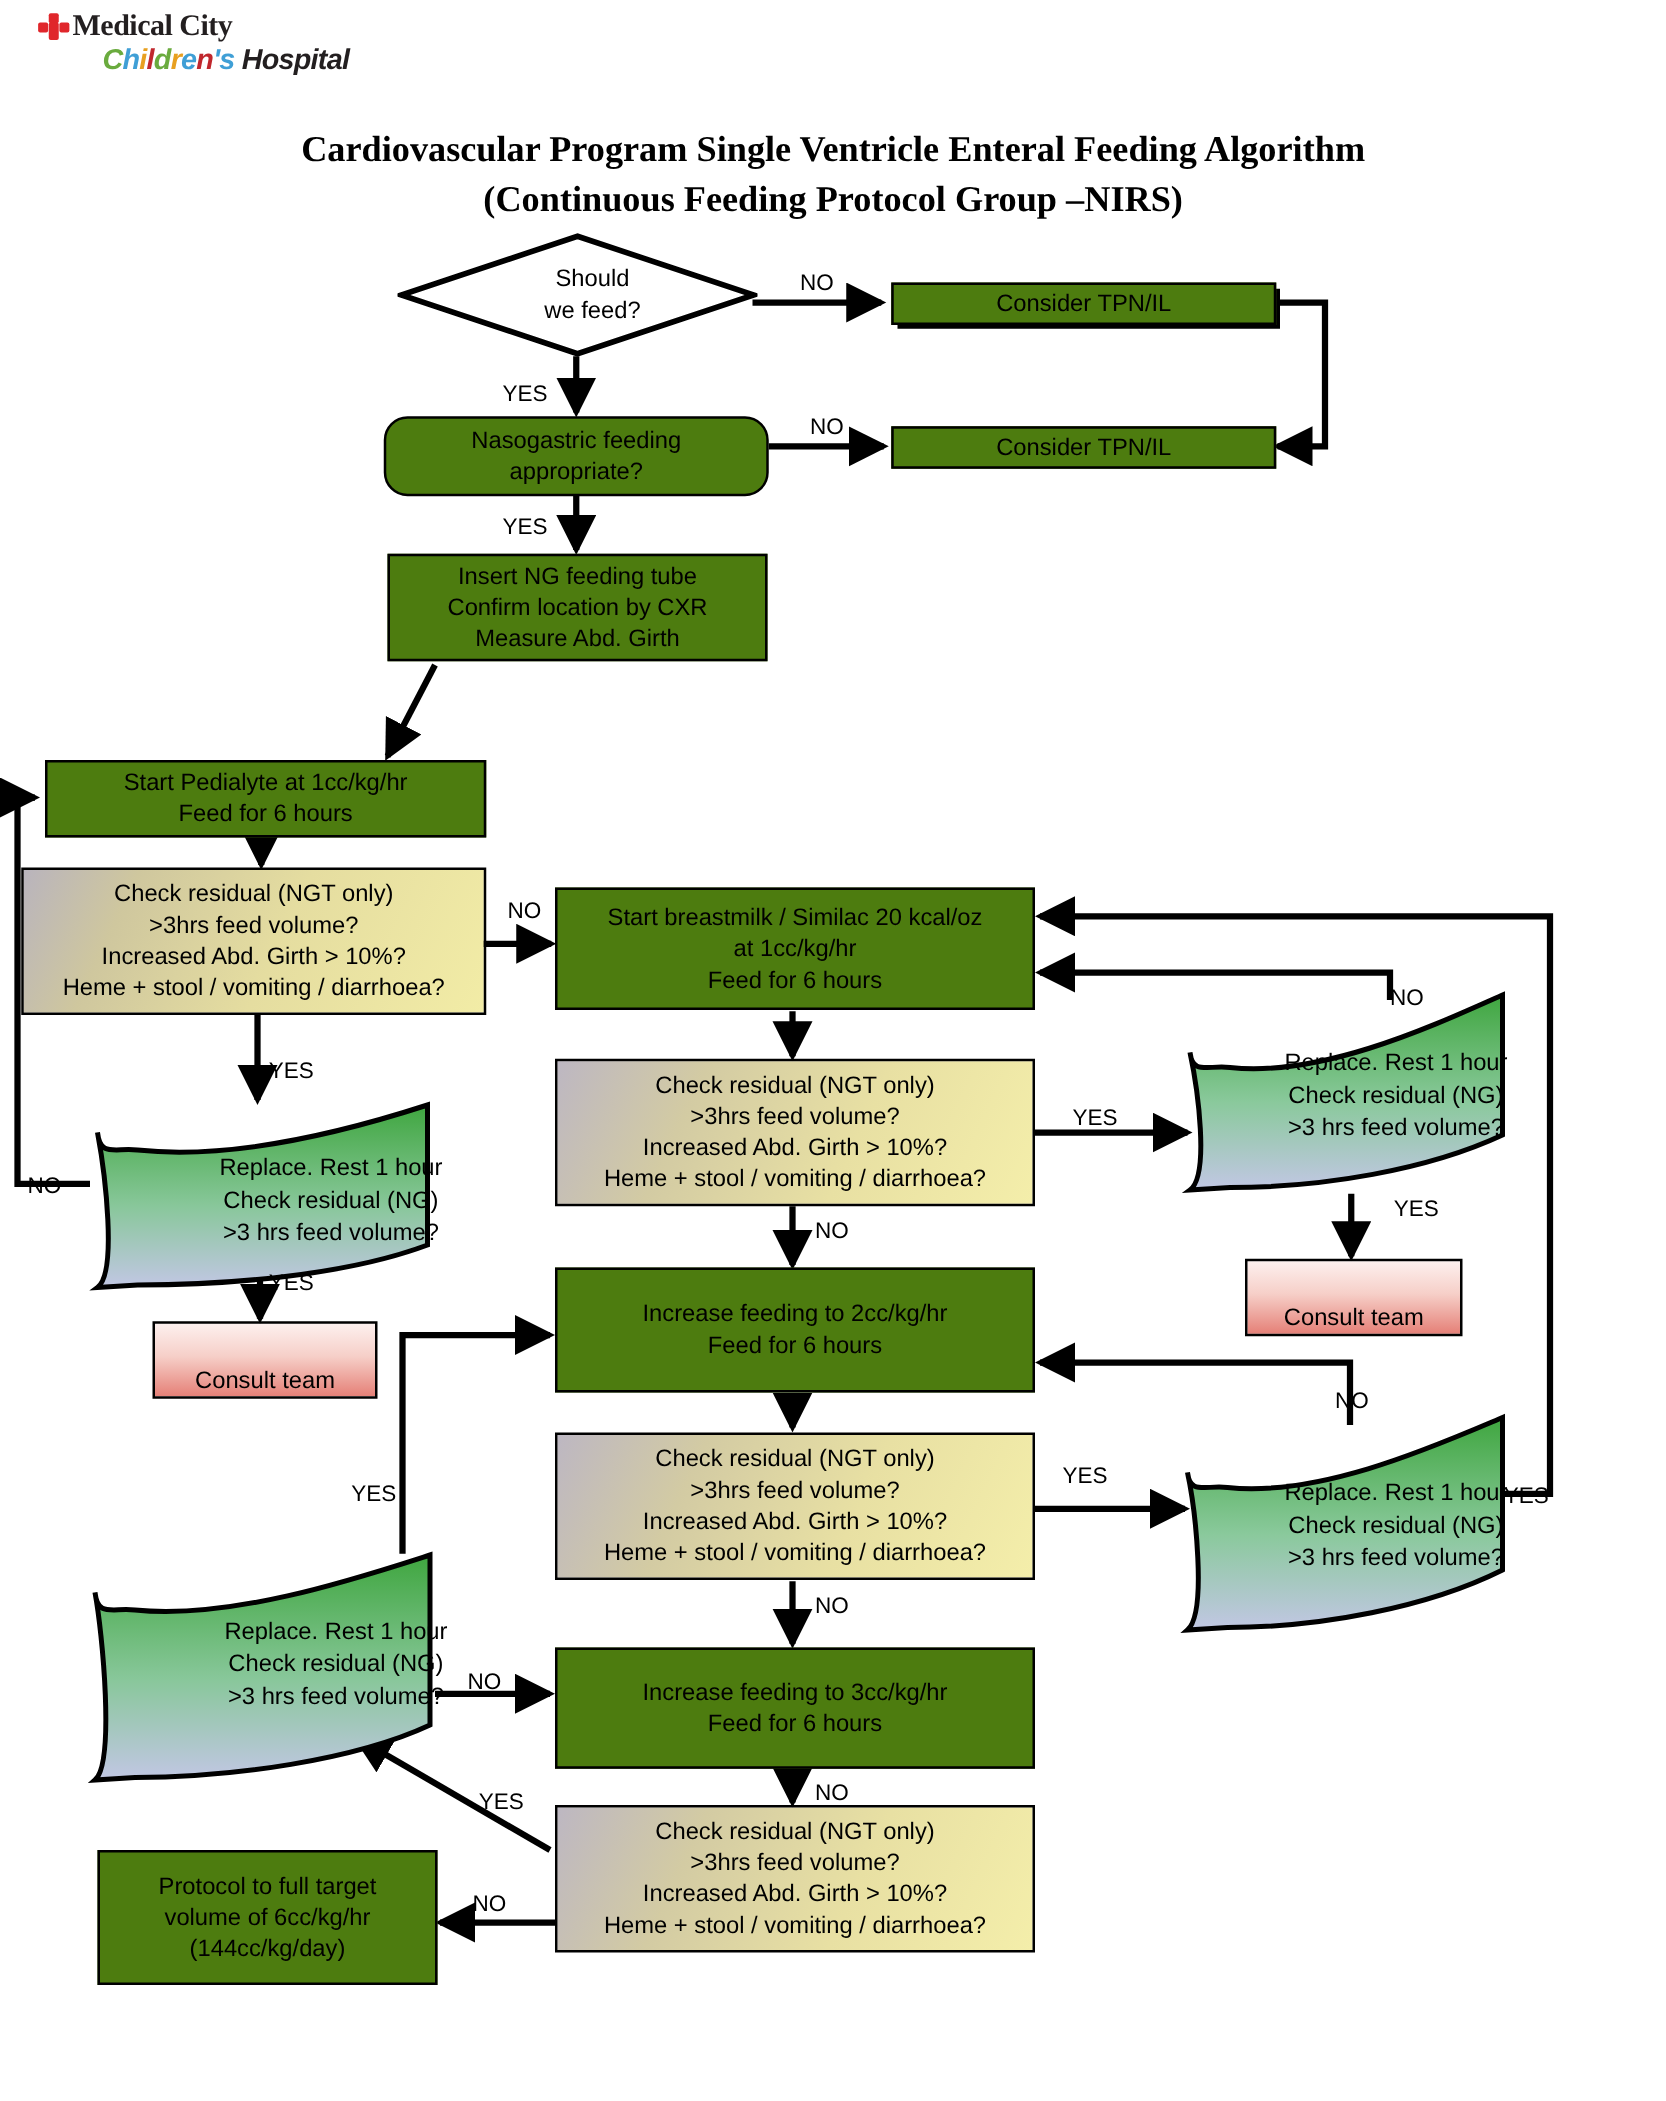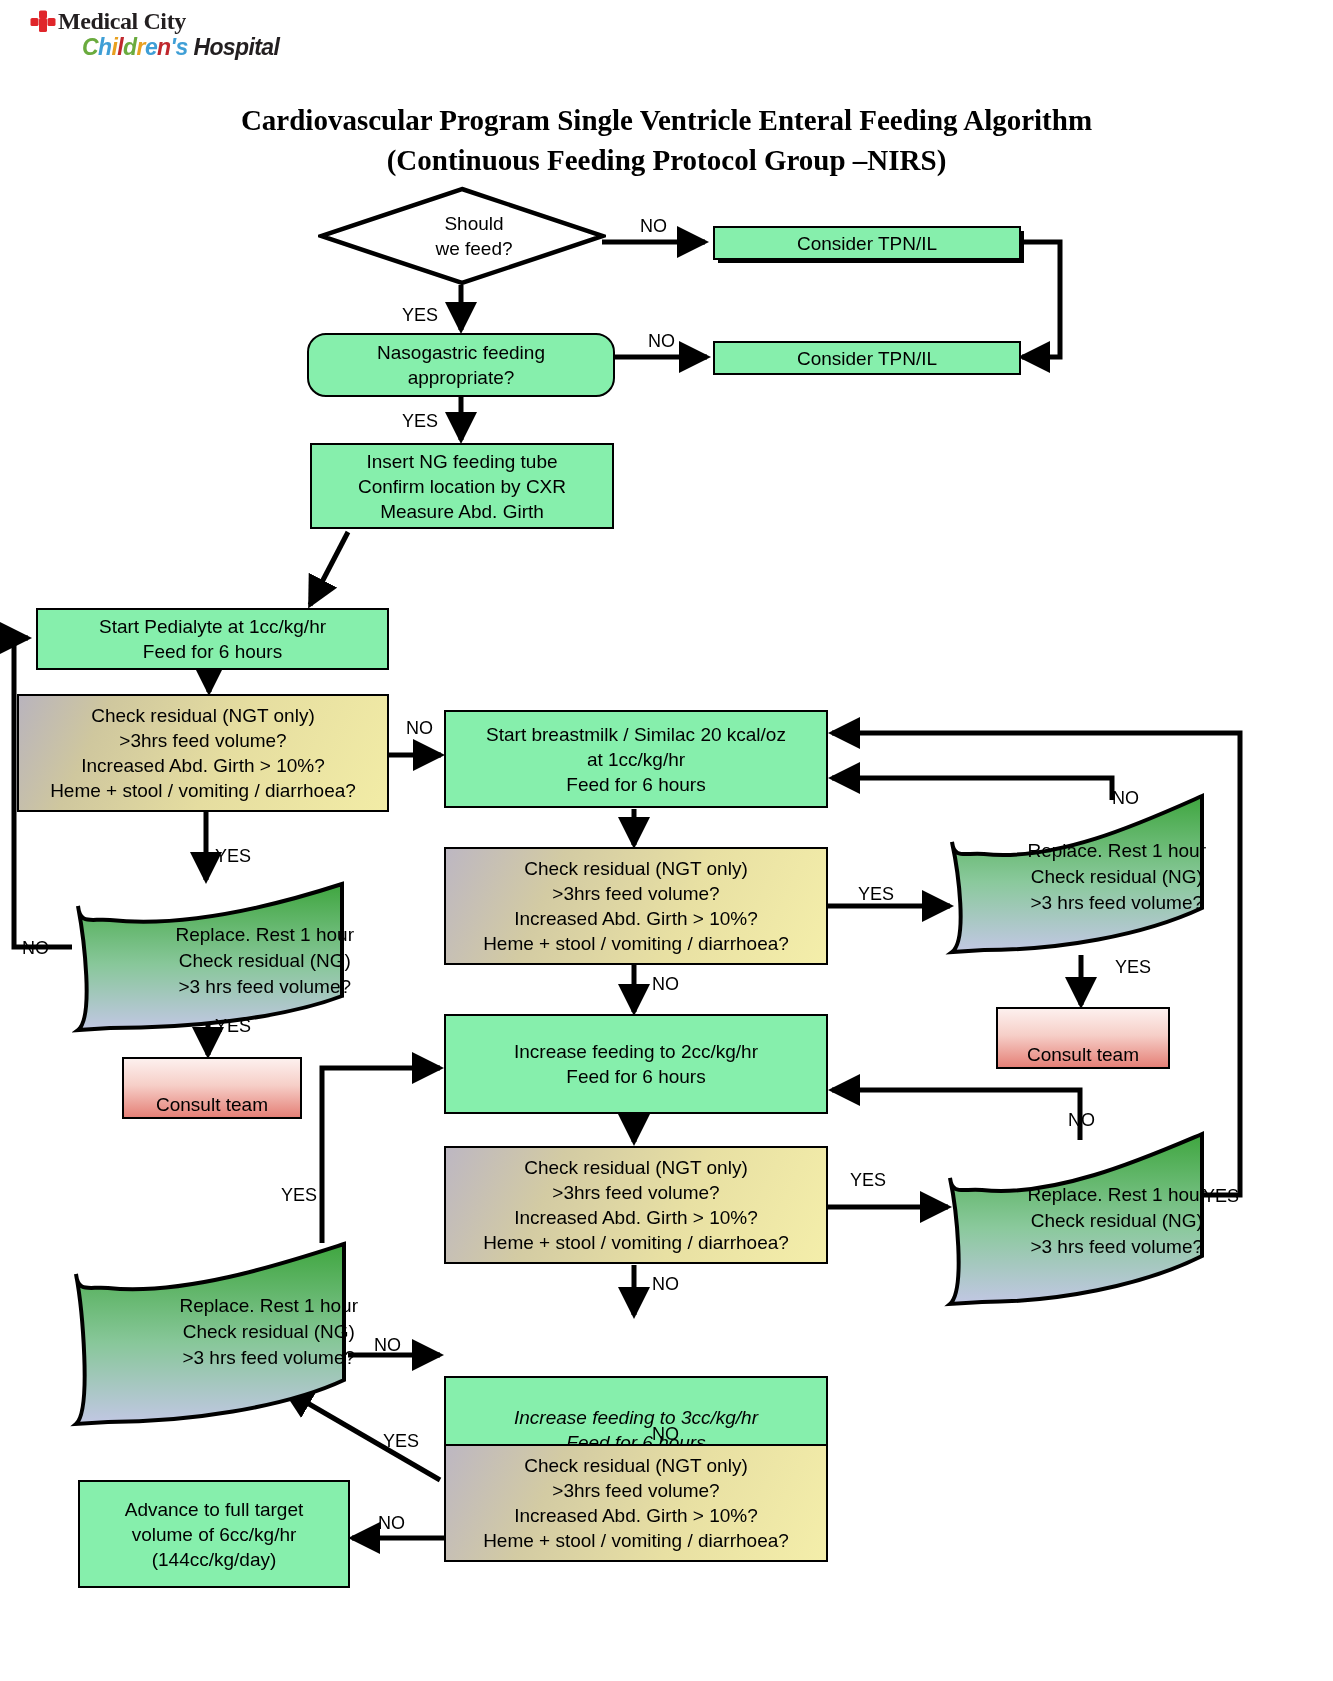--- a/index.html
+++ b/index.html
@@ -12,21 +12,21 @@
   .logo-l2{position:absolute;left:52px;top:28px;font-family:"Liberation Sans",sans-serif;font-weight:bold;font-style:italic;font-size:23px;letter-spacing:-0.6px;}
   .logo-l2 span{display:inline-block;}
 
   
   .title{position:absolute;left:0;top:100px;width:1333px;text-align:center;
          font-family:"Liberation Serif",serif;font-weight:bold;font-size:29px;line-height:40px;}
 
   
   .node{position:absolute;box-sizing:border-box;display:flex;align-items:center;justify-content:center;
         text-align:center;font-size:19px;line-height:25px;}
-  .box{border:2.5px solid #000;background:#86efac;}
+  .box{border:2.5px solid #000;background:#4d7c0f;}
   .shadowbox{box-shadow:4px 4px 0 -1px #000;}
   .yellowbox{border:2.5px solid #000;
      background:linear-gradient(115deg,#b9b4bd 0%,#cfc79e 22%,#e5dda0 55%,#f2eca6 100%);}
   .yellowbox2{border:2.5px solid #000;
      background:linear-gradient(115deg,#bdb7c2 0%,#d3cba3 28%,#e8e0a3 62%,#f4eeaa 100%);}
   .redbox{border:2.5px solid #000;background:linear-gradient(180deg,#fdf0ee 0%,#f6cfc8 45%,#e58077 100%);align-items:flex-end;}
 
   
   .diamond{position:absolute;}
   .diamond svg{display:block;}
@@ -287,38 +287,38 @@
   </svg>
   <div class="wtext">
     <div style="margin-top:-6px;">
       <span>Replace. Rest 1 hour</span><br>
       <span>Check residual (NG)</span><br>
       <span>&gt;3 hrs feed volume?</span>
     </div>
   </div>
 </div>
 
-<div class="node box" style="left:444px;top:1376px;width:384px;height:108px;font-style:italic;">
+<div class="node box" style="left:444px;top:1318px;width:384px;height:97px;">
   <div>
     <span>Increase feeding to 3cc/kg/hr</span><br><span>Feed for 6 hours</span>
   </div>
 </div>
 
 <div class="node yellowbox2" style="left:444px;top:1444px;width:384px;height:118px;">
   <div>
     <span>Check residual (NGT only)</span><br>
     <span>&gt;3hrs feed volume?</span><br>
     <span>Increased Abd. Girth &gt; 10%?</span><br>
     <span>Heme + stool / vomiting / diarrhoea?</span>
   </div>
 </div>
 
 <div class="node box" style="left:78px;top:1480px;width:272px;height:108px;">
   <div>
-    <span>Advance to full target</span><br>
+    <span>Protocol to full target</span><br>
     <span>volume of 6cc/kg/hr</span><br>
     <span>(144cc/kg/day)</span>
   </div>
 </div>
 
 <div class="elab" style="left:640px;top:216px;">NO</div>
 <div class="elab" style="left:402px;top:305px;">YES</div>
 <div class="elab" style="left:648px;top:331px;">NO</div>
 <div class="elab" style="left:402px;top:411px;">YES</div>
 <div class="elab" style="left:406px;top:718px;">NO</div>

